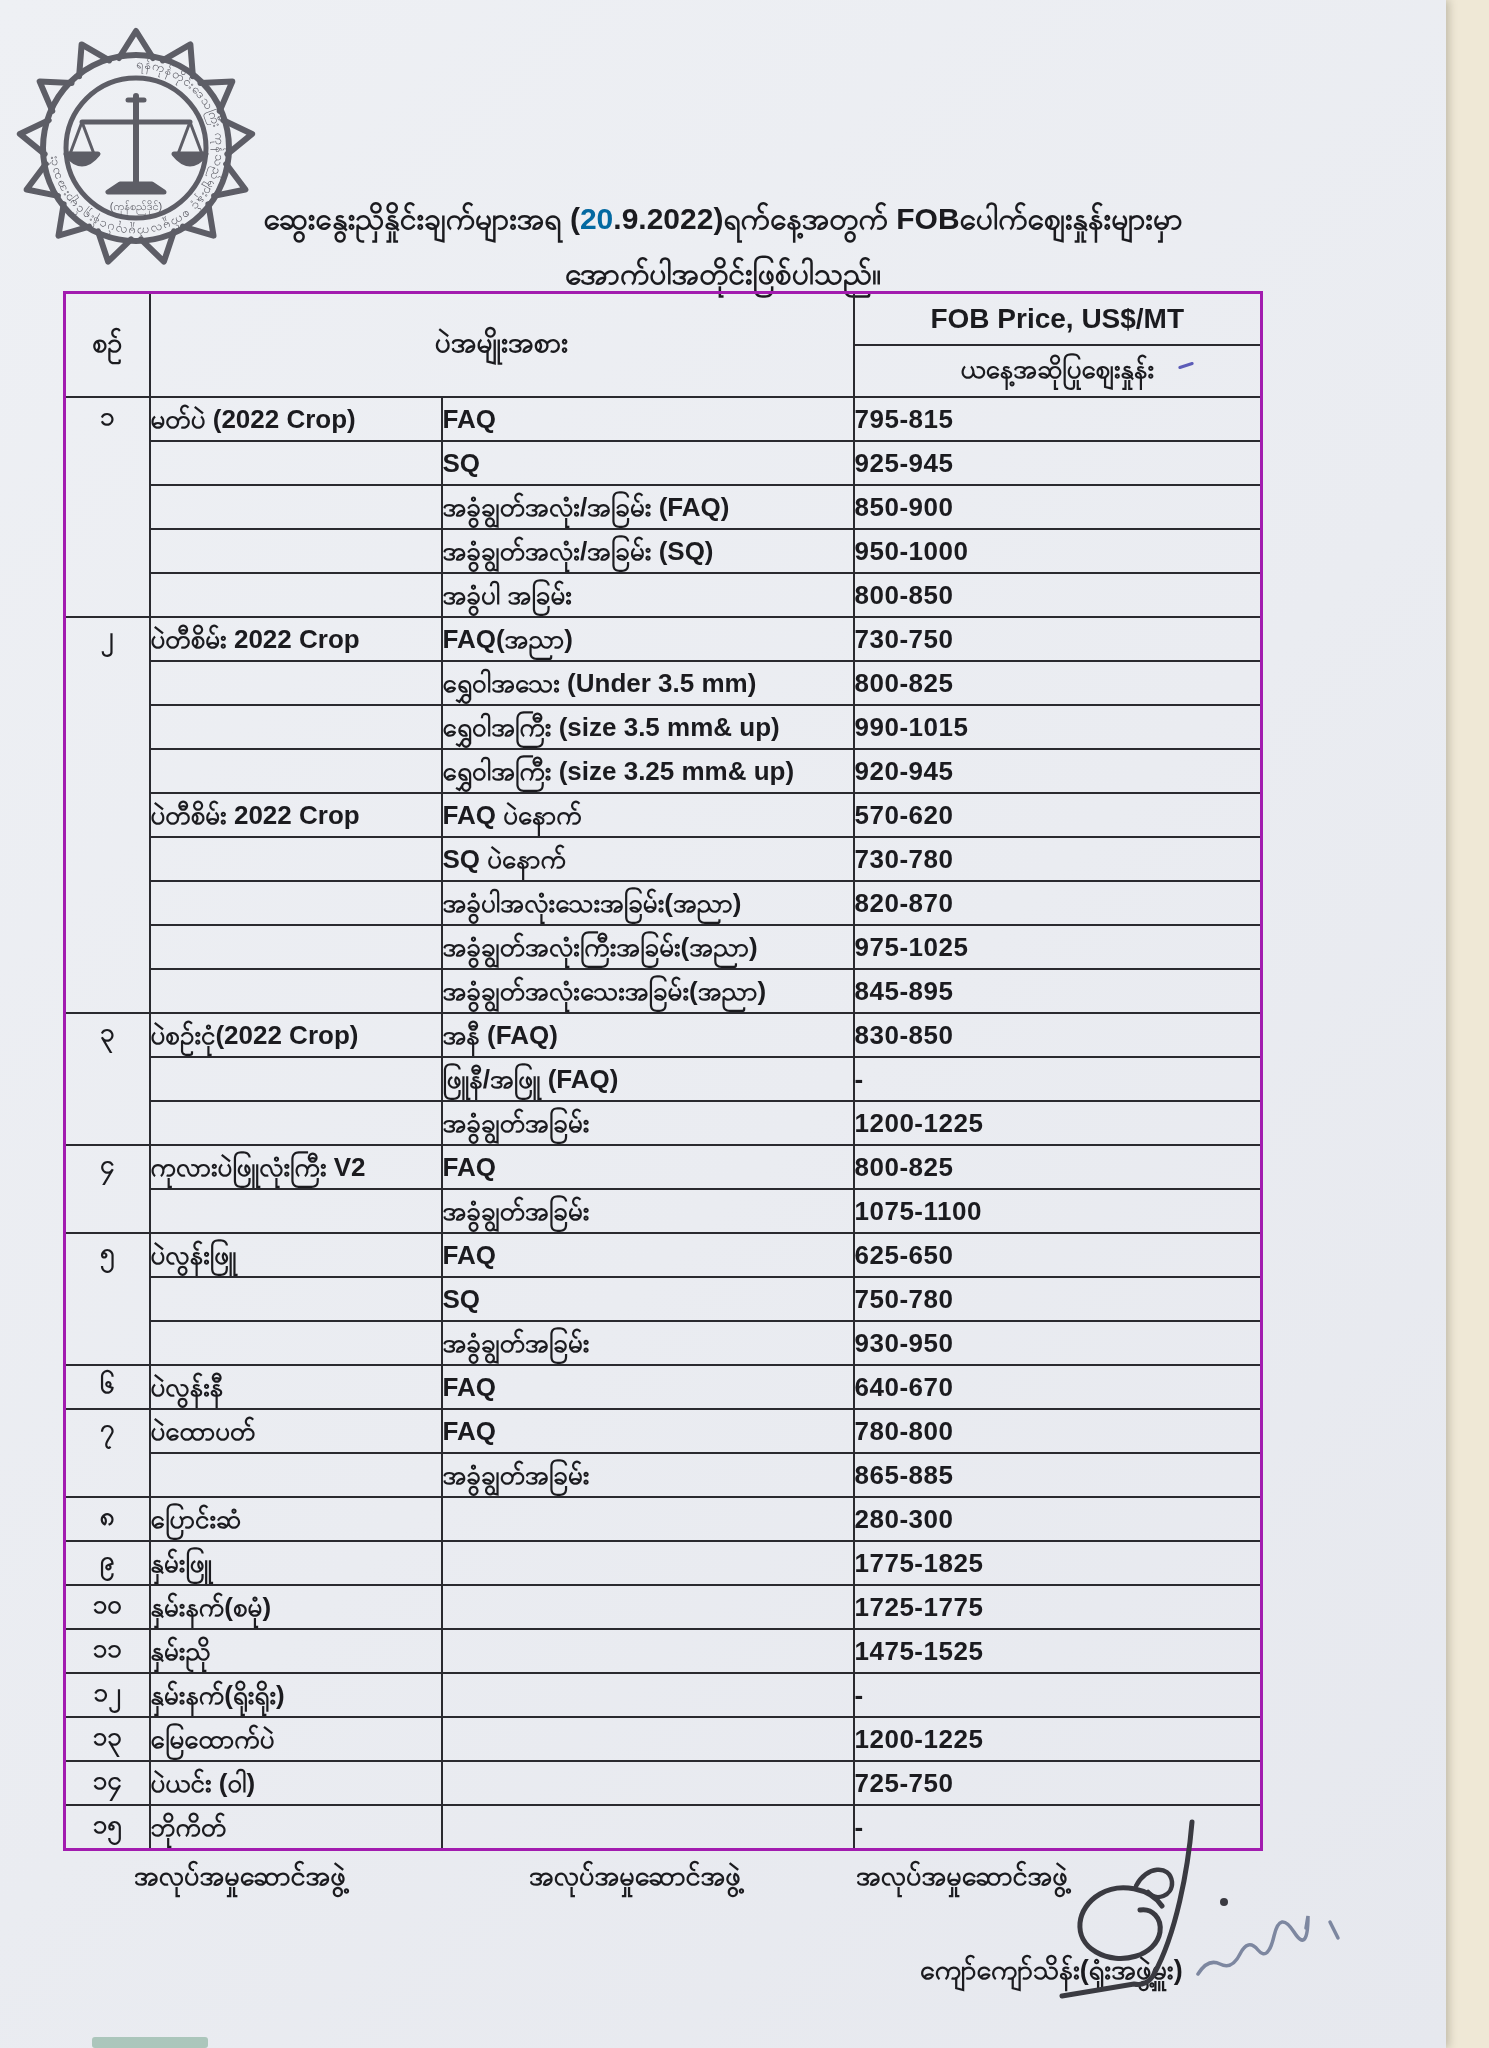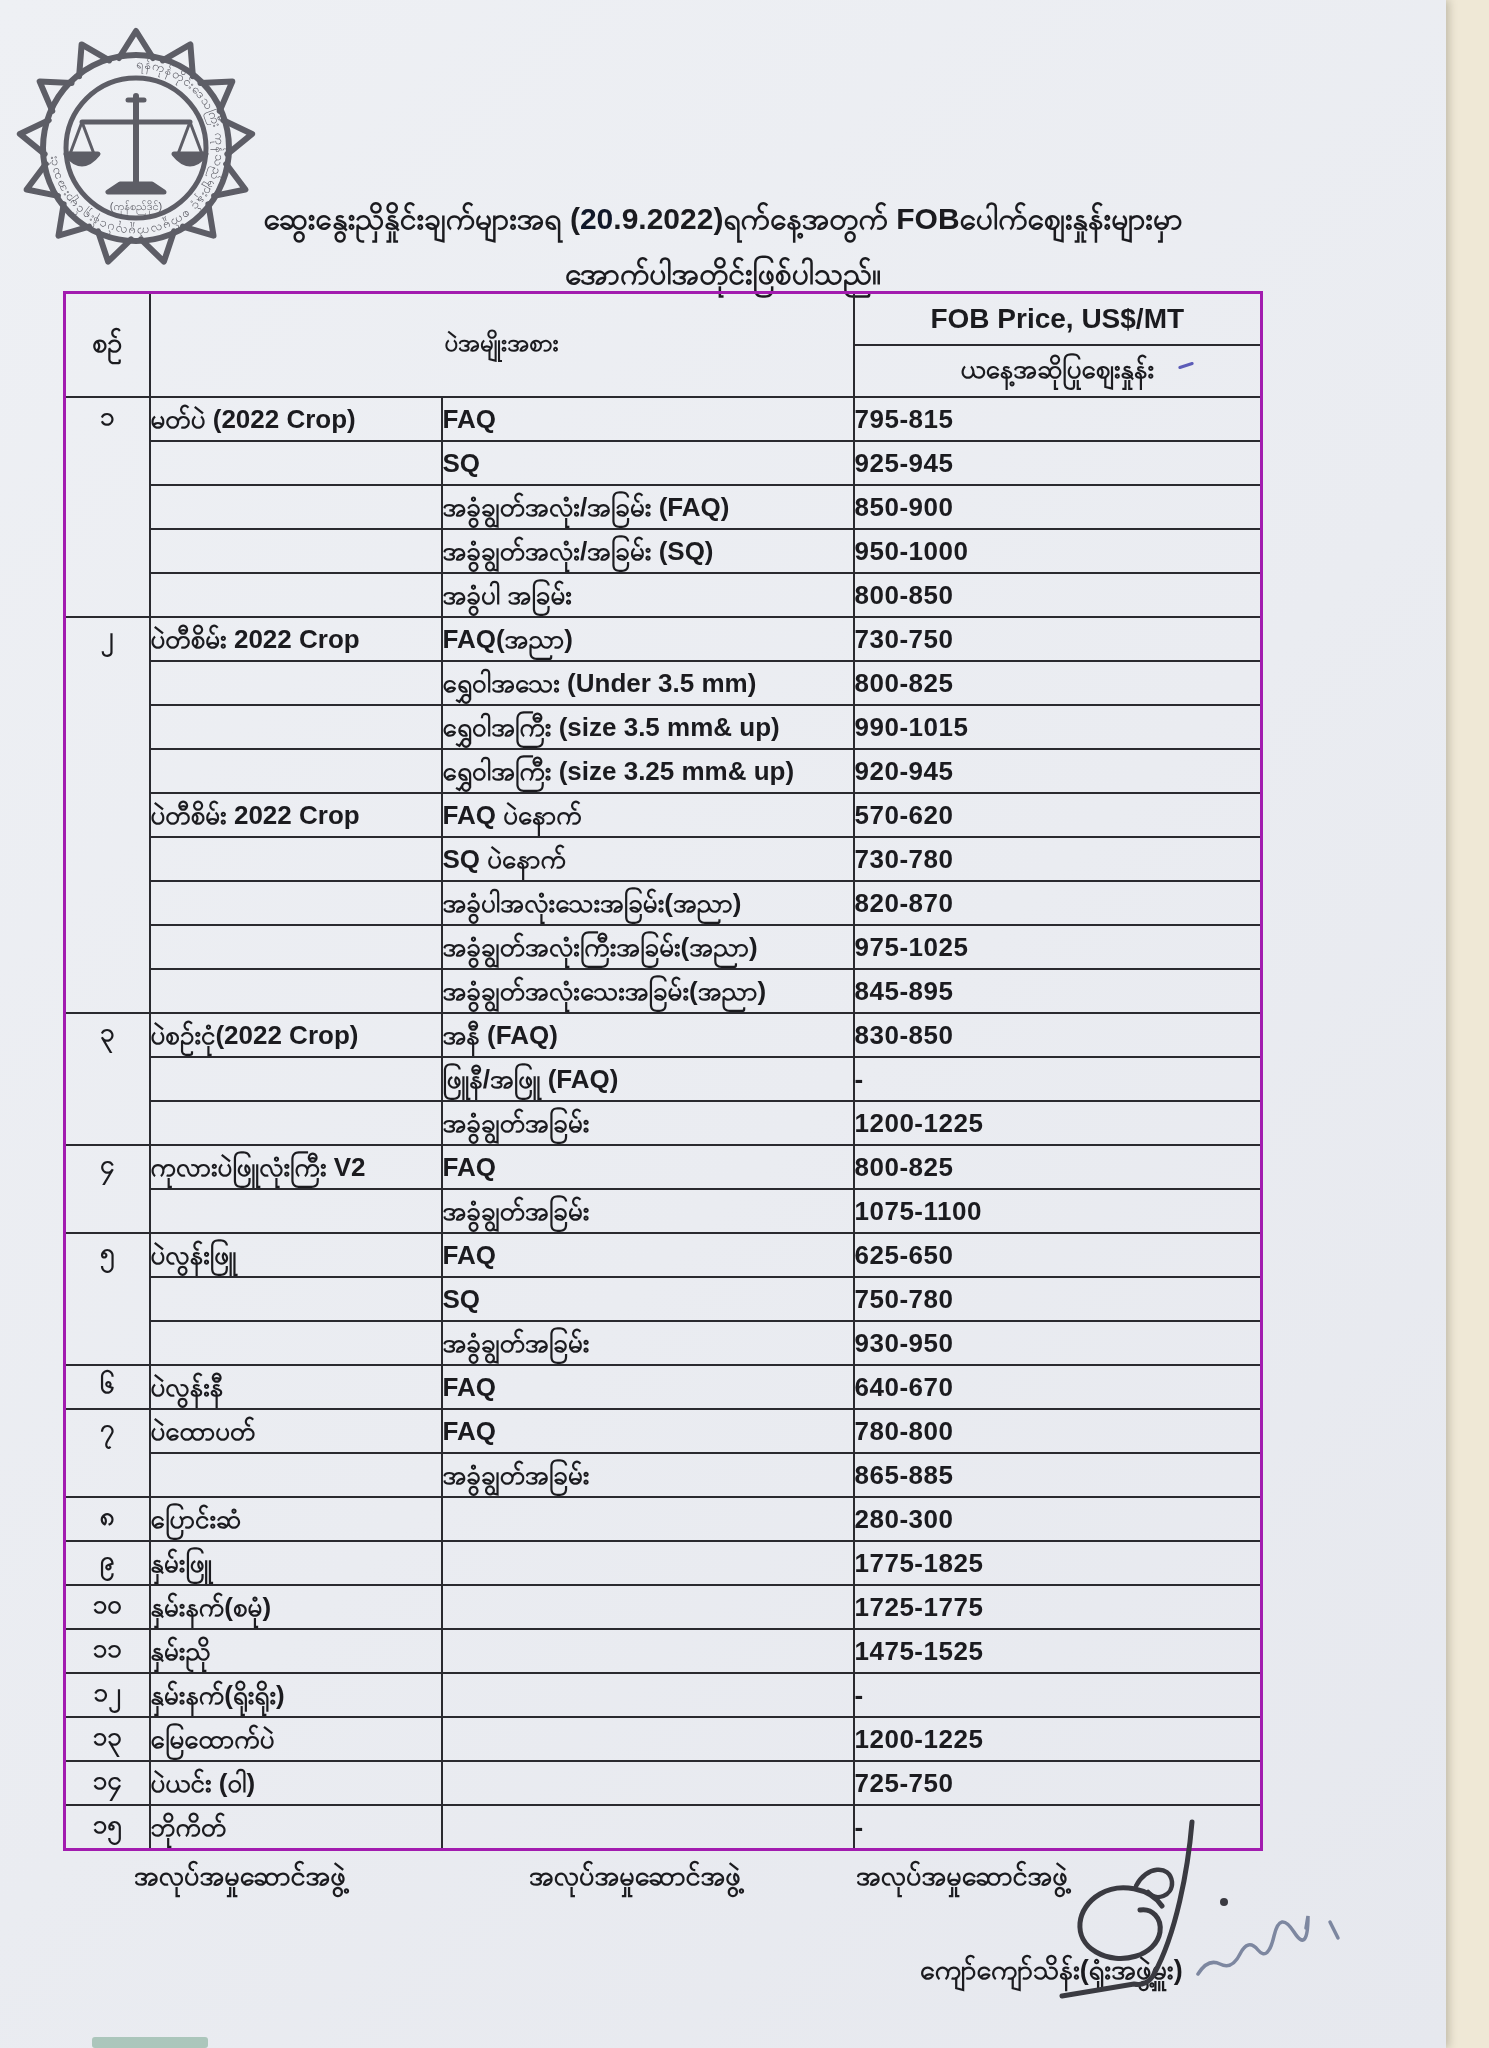--- a/index.html
+++ b/index.html
@@ -8,27 +8,27 @@
   .paper{position:absolute;left:0;top:0;width:1446px;height:2048px;
          background:linear-gradient(135deg,#eef0f4 0%,#eaecf1 55%,#e6e8ee 100%);
          box-shadow:3px 0 8px rgba(60,55,40,.25);}
   
   .seal{position:absolute;left:16px;top:26px;width:240px;height:244px;opacity:.88;filter:blur(.4px);}
   .seal *{vector-effect:non-scaling-stroke;}
   
   .hline{position:absolute;left:38px;width:1370px;text-align:center;font-weight:600;
          white-space:nowrap;overflow:hidden;font-size:30px;line-height:52px;}
   .h1{top:120px;} .h2{top:193px;} .h3{top:248px;}
-  .date-ink{color:#0f172a;font-weight:700;}
+  .date-ink{color:#0369a1;font-weight:700;}
   
   table.price{position:absolute;left:63px;top:291px;width:1197px;border-collapse:collapse;
               table-layout:fixed;border:3px solid #a21caf;}
   table.price th,table.price td{border:2px solid #2a2a2f;padding:0;overflow:hidden;white-space:nowrap;}
   th.no-h{font-size:27px;font-weight:700;}
-  th.type-h{font-size:24px;font-weight:600;}
+  th.type-h{font-size:28px;font-weight:600;}
   th.fob{font-size:28px;font-weight:700;height:50px;}
   th.today{font-size:26px;font-weight:600;height:50px;}
   tr.data{height:43px;}
   td.no{text-align:center;vertical-align:top;font-weight:600;font-size:26px;padding-top:5px;line-height:36px;}
   td.type{font-size:26px;font-weight:600;padding-left:10px;line-height:42px;}
   td.grade{font-size:26px;font-weight:700;padding-left:12px;line-height:42px;}
   td.price{text-align:left;font-weight:700;font-size:26px;letter-spacing:.5px;}
   
   .committee{position:absolute;top:1858px;font-size:27px;font-weight:600;white-space:nowrap;}
   .c1{left:134px;} .c2{left:529px;} .c3{left:856px;}

